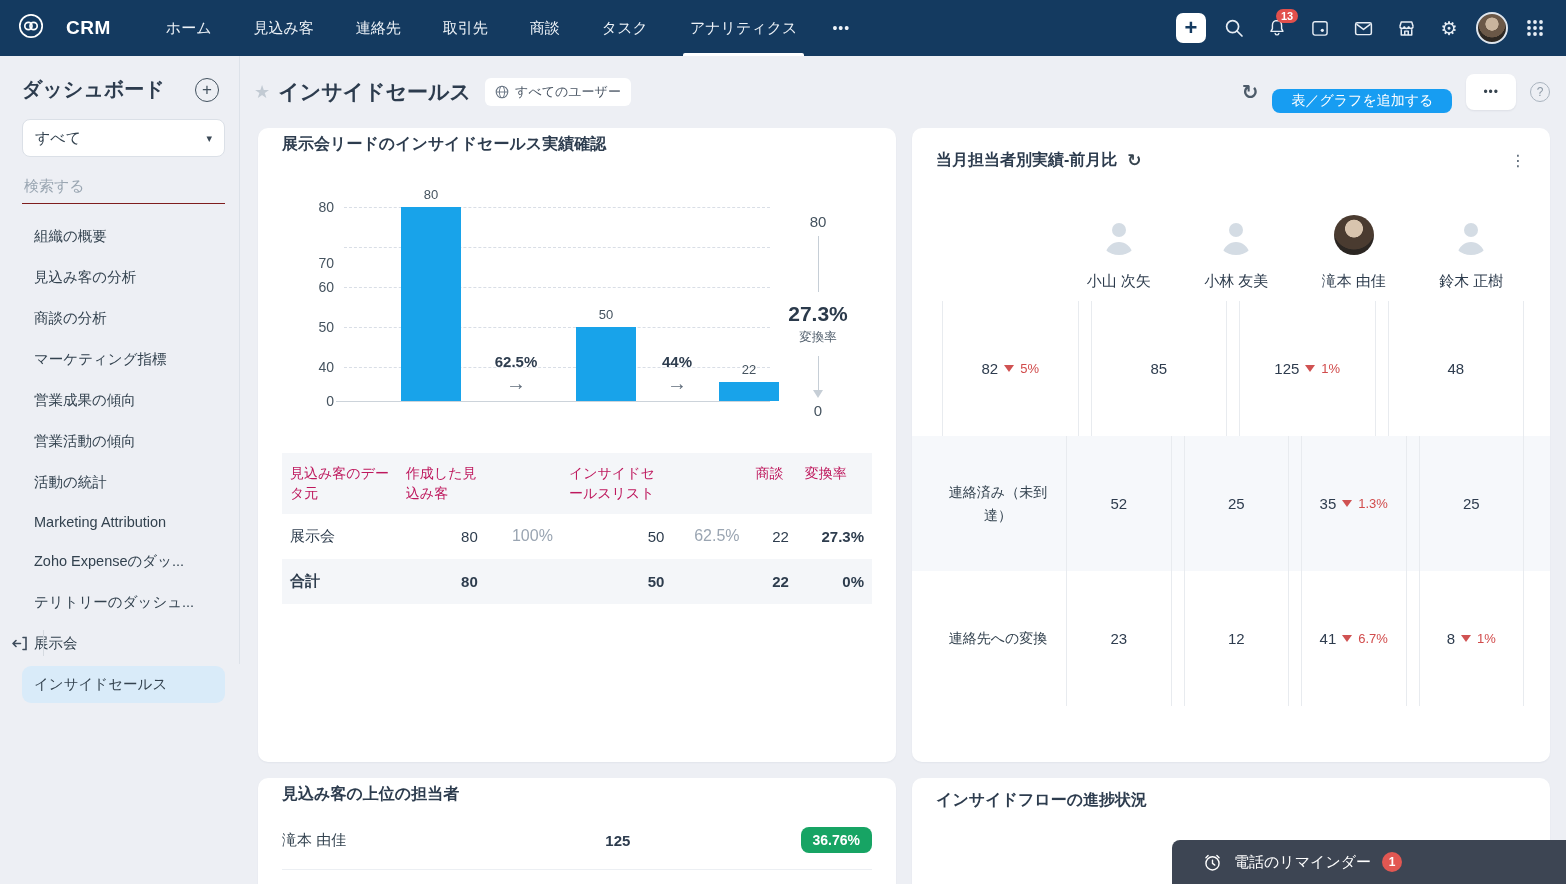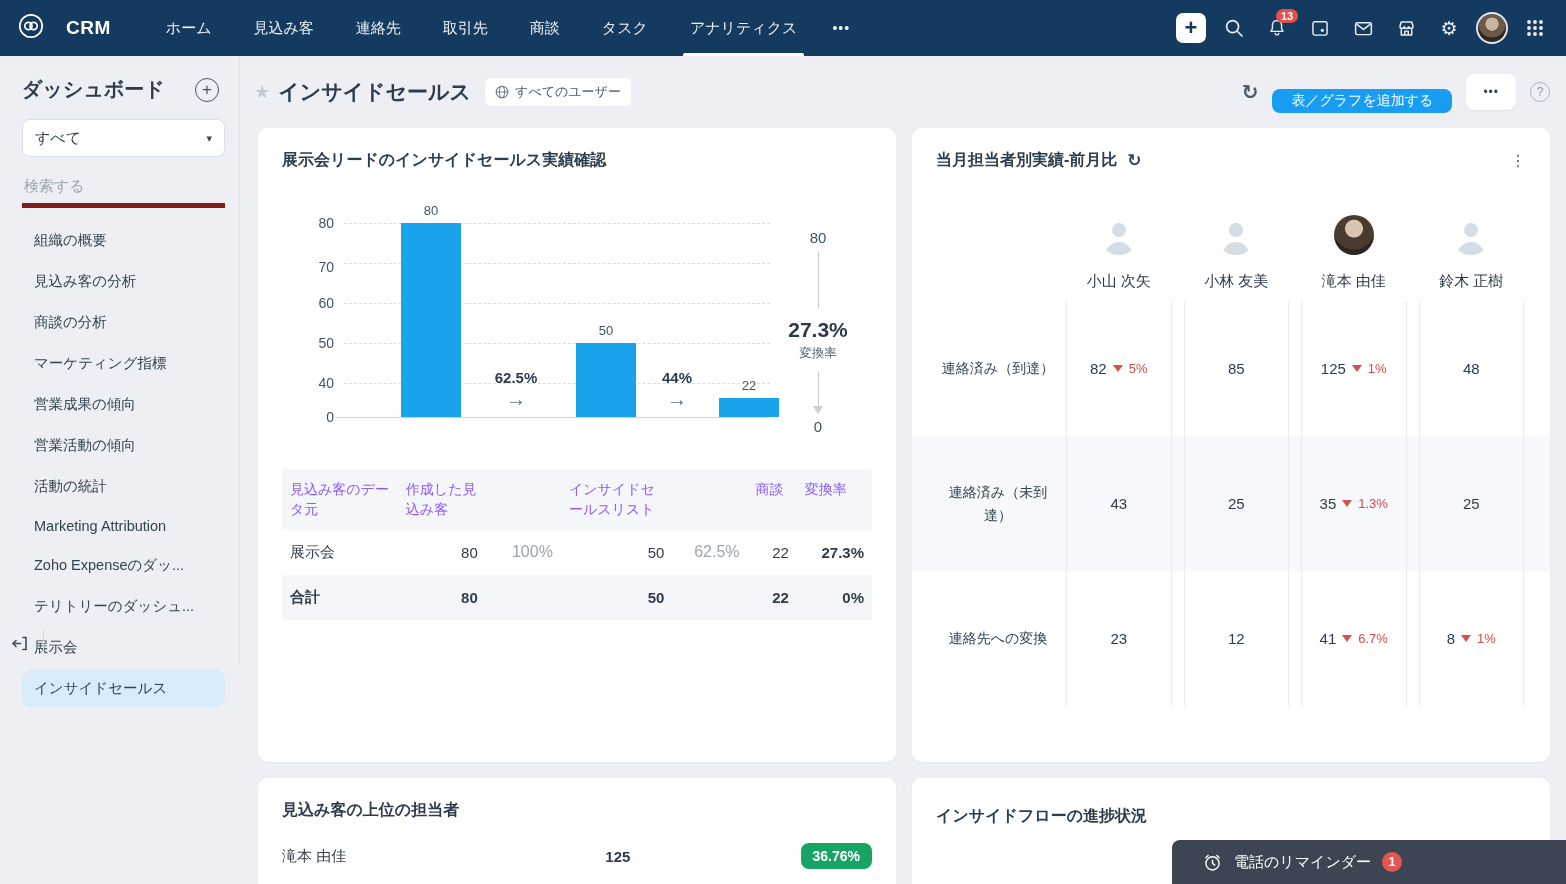--- a/index.html
+++ b/index.html
@@ -24,21 +24,21 @@
   .app { display:flex; height:608px; }
   .sidebar { width:240px; flex:0 0 240px; padding:20px 14px 0 22px; position:relative; border-right:1px solid #dde2e9; }
   .main { flex:1; min-width:0; }
 
   
   .sb-title-row { display:flex; align-items:center; justify-content:space-between; padding-right:6px; }
   .sb-title { font-size:20px; font-weight:bold; color:#2d3c4e; }
   .sb-plus { width:24px; height:24px; border:1.6px solid #43525f; border-radius:50%; display:flex; align-items:center; justify-content:center; font-size:17px; color:#43525f; cursor:pointer; line-height:1; }
   .sb-select { margin-top:16px; background:#fff; border:1px solid #dbe0e7; border-radius:8px; height:38px; display:flex; align-items:center; justify-content:space-between; padding:0 12px; font-size:15px; color:#33424f; cursor:pointer; }
   .sb-caret { font-size:11px; color:#3b4956; }
-  .sb-search { margin-top:14px; border-bottom:5px solid #7f1d1d; padding:6px 2px 8px 2px; }
+  .sb-search { margin-top:14px; border-bottom:1px solid #7f1d1d; padding:6px 2px 8px 2px; }
   .sb-search input { border:none; outline:none; background:transparent; font-size:15px; color:#33424f; width:100%; font-family:inherit; }
   .sb-search input::placeholder { color:#9aa6b2; }
   .sb-list { margin-top:14px; }
   .sb-item { font-size:14.5px; color:#33424f; padding:9px 12px; border-radius:9px; margin-bottom:4px; cursor:pointer; white-space:nowrap; overflow:hidden; }
   .sb-item.selected { background:#d9ebf9; }
   .sb-foot { position:absolute; left:0; bottom:0; height:42px; width:100%; display:flex; align-items:center; }
   .collapse-ico { margin-left:12px; color:#3e4c5c; font-size:15px; padding-right:14px; border-right:1px solid #d5dae0; height:26px; display:flex; align-items:center; cursor:pointer; }
 
   
   .page-head { height:72px; display:flex; align-items:center; padding:0 16px 0 14px; }
@@ -49,21 +49,21 @@
   .refresh-glyph { font-size:20px; color:#4d5b69; font-weight:bold; cursor:pointer; }
   .add-btn { background:#179df2; color:#fff; border:none; font-size:14px; padding:3px 19px; border-radius:8px; cursor:pointer; font-family:inherit;margin-top:18px; }
   .more-btn { background:#fff; border:none; border-radius:8px; padding:11px 17px; font-size:12px; letter-spacing:1px; color:#37444f; cursor:pointer; box-shadow:0 1px 2px rgba(20,40,70,.08); font-family:inherit; }
   .help-ico { width:20px; height:20px; border:1.5px solid #aab4bf; border-radius:50%; color:#8d99a5; font-size:12px; display:flex; align-items:center; justify-content:center; cursor:pointer; }
 
   
   .cards { display:grid; grid-template-columns:638px 638px; gap:16px 16px; padding:0 16px 0 18px; }
   .card { background:#fff; border-radius:10px; box-shadow:0 1px 2px rgba(25,45,70,.05); }
   .card.tall { height:634px; }
   .card.short { height:160px; }
-  .card-pad { padding:22px 24px; }
+  .card-pad { padding:6px 24px; }
   .card-title { font-size:16px; font-weight:bold; color:#2d3c4e; }
   .card-title-row { display:flex; align-items:center; gap:10px; padding:22px 18px 0 24px; }
   .mini-refresh { font-size:17px; color:#37444f; font-weight:bold; cursor:pointer; }
   .kebab { margin-left:auto; color:#5a6775; font-size:16px; cursor:pointer; padding:0 6px; }
 
   
   .chart-area { display:flex; padding:0 8px 0 12px; margin-top:52px; }
   .plot { position:relative; height:216px; flex:1; margin-left:50px; }
   .gridline { position:absolute; left:0; right:0; border-top:1px dashed #d9dee6; }
   .baseline { position:absolute; left:-8px; right:0; top:194px; border-top:1px solid #ccd3da; }
@@ -77,21 +77,21 @@
   .mini-num { font-size:15px; color:#45535f; }
   .vseg { width:1px; background:#c6ced6; }
   .seg1 { height:56px; margin:6px 0 10px; }
   .seg2 { height:34px; margin-top:10px; }
   .arrow-head { width:0; height:0; border-left:5px solid transparent; border-right:5px solid transparent; border-top:8px solid #c6ced6; margin-bottom:4px; }
   .big-pct { font-size:21px; font-weight:bold; color:#2b3a4b; }
   .big-pct-label { font-size:12.5px; color:#4d5b69; margin-top:3px; }
 
   
   .ftable { width:100%; border-collapse:collapse; margin-top:30px; font-size:14px; }
-  .ftable th { background:#f4f6f9; font-weight:normal; color:#8b5cf6; text-align:left; padding:10px 8px; vertical-align:top; line-height:1.45; }
+  .ftable th { background:#f4f6f9; font-weight:normal; color:#be185d; text-align:left; padding:10px 8px; vertical-align:top; line-height:1.45; }
   .ftable td { padding:13px 8px; color:#2e3d4e; font-size:15px; }
   .ftable .num { text-align:right; }
   .ftable .pct { text-align:right; color:#9aa5b2; font-size:16px; }
   .ftable .strong { font-weight:bold; }
   .ftable tr.total td { background:#f4f6f9; font-weight:bold; }
 
   
   .mwrap { margin-top:34px; position:relative; }
   .mrow { display:flex; align-items:stretch; padding:0 20px 0 24px; }
   .mlabel { width:124px; flex:0 0 124px; display:flex; align-items:center; justify-content:center; text-align:center; font-size:14px; color:#33424f; line-height:1.6; }
@@ -268,21 +268,21 @@
 
         <div class="chart-area">
           <div class="plot">
             <div class="gridline" style="top:0"></div>
             <div class="gridline" style="top:40px"></div>
             <div class="gridline" style="top:80px"></div>
             <div class="gridline" style="top:120px"></div>
             <div class="gridline" style="top:160px"></div>
             <div class="baseline"></div>
             <span class="ytick" style="top:0">80</span>
-            <span class="ytick" style="top:44px">70</span>
+            <span class="ytick" style="top:56px">70</span>
             <span class="ytick" style="top:80px">60</span>
             <span class="ytick" style="top:120px">50</span>
             <span class="ytick" style="top:160px">40</span>
             <span class="ytick" style="top:194px">0</span>
 
             <div class="bar" style="left: 57px; height: 194px; background: rgb(24, 163, 234);"></div>
             <div class="bar" style="left: 232px; height: 74px; background: rgb(24, 163, 234);"></div>
             <div class="bar" style="left: 375px; height: 18.7px; background: rgb(24, 163, 234);"></div>
             <span class="bar-val" style="left: 57px; bottom: 221px;">80</span>
             <span class="bar-val" style="left: 232px; bottom: 101px;">50</span>
@@ -381,21 +381,20 @@
                   <svg width="40" height="40" viewBox="0 0 40 40">
                     <circle cx="20" cy="15" r="7" fill="#d4dce4"></circle>
                     <path d="M6 40c1.5-9 8-13 14-13s12.5 4 14 13z" fill="#d4dce4"></path>
                   </svg>
                 </span>
               <span class="mname">鈴木 正樹</span>
             </div>
           </div>
 
           <div class="mrow mdata">
-            <div class="mlabel">連絡済み（到達）</div>
             <div class="mcell">
                 <span class="mval">82</span>
                 <span class="tri-down"></span>
                 <span class="delta-pct">5%</span>
               </div>
             <div class="mcell">
                 <span class="mval">85</span>
               </div>
             <div class="mcell">
                 <span class="mval">125</span>
@@ -403,21 +402,21 @@
                 <span class="delta-pct">1%</span>
               </div>
             <div class="mcell">
                 <span class="mval">48</span>
               </div>
           </div>
 
           <div class="mrow mdata zebra">
             <div class="mlabel">連絡済み（未到達）</div>
             <div class="mcell">
-                <span class="mval">43</span>
+                <span class="mval">52</span>
               </div>
             <div class="mcell">
                 <span class="mval">25</span>
               </div>
             <div class="mcell">
                 <span class="mval">35</span>
                 <span class="tri-down"></span>
                 <span class="delta-pct">1.3%</span>
               </div>
             <div class="mcell">

